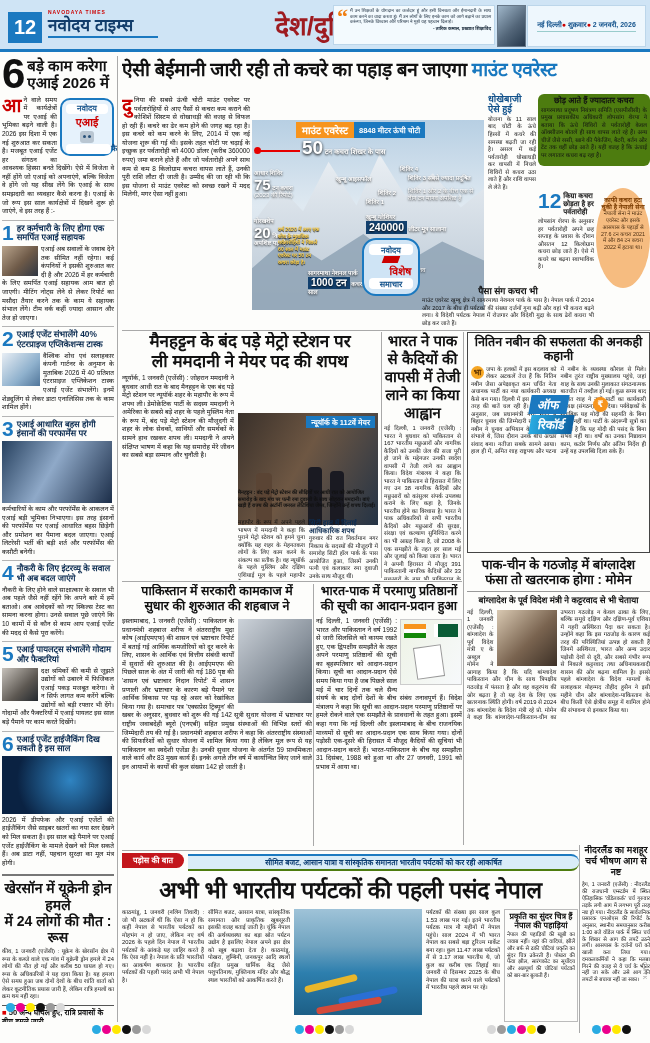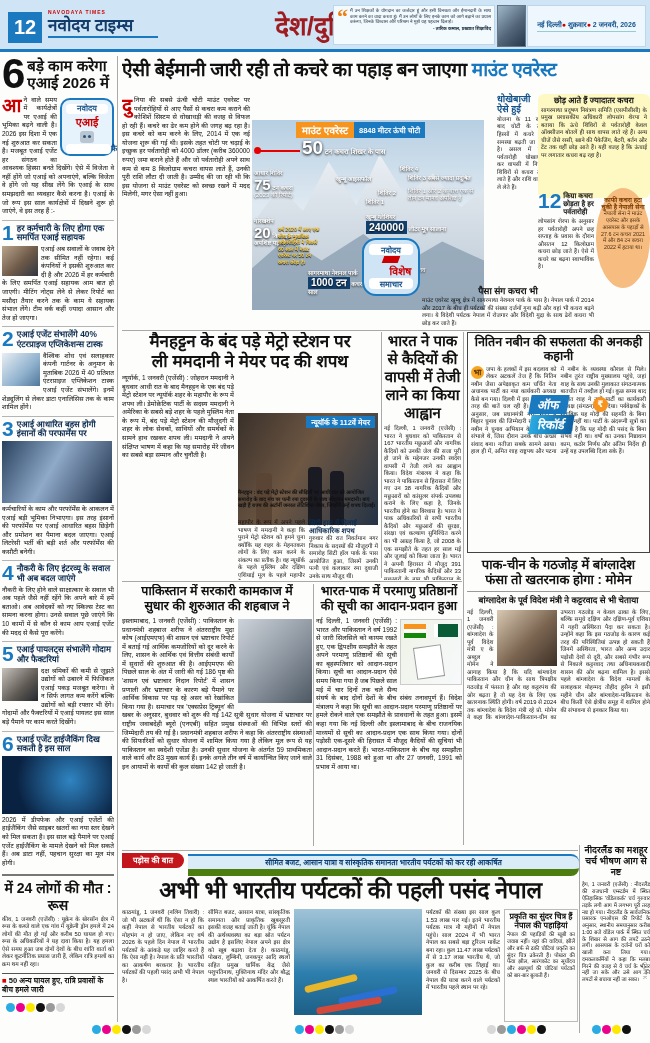--- a/index.html
+++ b/index.html
@@ -66,23 +66,23 @@
   .mlayer2{position:absolute;inset:0;background:#8fa3b5;opacity:.85;clip-path:polygon(0 78%,15% 62%,30% 74%,48% 60%,65% 76%,82% 64%,100% 74%,100% 100%,0 100%);}
   .mlab{position:absolute;color:#fff;font-size:6px;font-weight:bold;line-height:1.2;text-shadow:0 1px 2px rgba(0,0,0,.85);}
   .mnum{font-size:15px;font-weight:bold;color:#fff;text-shadow:0 1px 3px #000;line-height:1;}
   .chipnum{background:#12406e;color:#fff;font-weight:bold;padding:0 3px;display:inline-block;}
   .titlebar{position:absolute;top:2px;left:44px;display:flex;}
   .chipor{background:#f7941d;color:#fff;font-size:10px;font-weight:bold;padding:1px 6px;}
   .chipbl{background:#1b79c0;color:#fff;font-size:7.5px;font-weight:bold;padding:3px 5px;}
   .redline{position:absolute;top:30px;left:8px;width:40px;height:2px;background:#e60000;}
   .reddot{position:absolute;top:27px;left:2px;width:7px;height:7px;border-radius:50%;background:#e60000;}
   .note2020{position:absolute;top:106px;left:26px;width:42px;color:#ffd34d;font-size:5.2px;font-weight:bold;line-height:1.25;text-shadow:0 1px 1px #000;}
-  .dhokha{left:366px;top:38px;width:48px;height:192px;margin-left:9px;}
+  .dhokha{left:366px;top:38px;width:48px;height:192px;}
   .dh1{font-size:9.5px;font-weight:bold;color:#14538c;line-height:1.05;}
-  .chhod{left:416px;top:38px;width:112px;height:104px;background:#fef9c3;border-radius:6px;padding:3px;box-sizing:border-box;}
+  .chhod{left:416px;top:38px;width:112px;height:72px;background:#4d7c0f;border-radius:6px;padding:3px;box-sizing:border-box;}
   .chhodh{font-size:8px;font-weight:bold;text-align:center;line-height:1.1;}
   .kg12{left:416px;top:136px;width:56px;height:94px;}
   .kg12 .n{float:left;font-size:21px;font-weight:bold;color:#1b79c0;line-height:.9;margin-right:2px;}
   .kg12 .h{font-size:7px;font-weight:bold;line-height:1.15;}
   .sena{left:474px;top:132px;width:54px;height:100px;background:#f6bc80;border-radius:50%;padding:8px 5px;box-sizing:border-box;text-align:center;}
   .senah{font-size:6.3px;font-weight:bold;color:#7a3b00;line-height:1.15;}
   .senab{font-size:5.4px;line-height:1.25;color:#4a2d10;}
   .spbadge{left:240px;top:182px;width:58px;height:58px;background:#cfe4f5;border:2px solid #1b79c0;border-radius:14px;text-align:center;padding-top:4px;box-sizing:border-box;}
   .spbadge .l1,.spbadge .l3{font-size:8px;font-weight:bold;color:#14538c;background:#fff;border-radius:4px;margin:0 5px;}
   .spbadge .l2{font-size:10.5px;font-weight:bold;color:#c00;padding-left:19px;}
@@ -125,21 +125,21 @@
   .nucgfx{float:right;width:60px;height:64px;background:linear-gradient(120deg,#eef3e6,#f7f9fb);border:1px solid #ccc;margin:2px 0 2px 3px;position:relative;}
   .inflag{position:absolute;left:3px;top:4px;width:22px;height:14px;background:linear-gradient(#f7941d 33%,#fff 33% 66%,#138808 66%);}
   .pkflag{position:absolute;right:3px;top:4px;width:20px;height:13px;background:#0a5c36;border-left:4px solid #fff;}
   .docs{position:absolute;left:14px;bottom:6px;width:26px;height:30px;background:#fff;border:1px solid #999;transform:rotate(-8deg);}
   
   .ned{left:582px;top:845px;width:68px;height:190px;overflow:hidden;}
   .nedhl{font-size:9.3px;font-weight:bold;text-align:center;line-height:1.2;}
   
   .nep{left:122px;top:853px;width:457px;height:169px;overflow:hidden;}
   .padosbadge{position:absolute;left:0;top:0;width:62px;height:15px;background:#c3161c;color:#fff;font-size:8px;font-weight:bold;text-align:center;line-height:15px;border-radius:0 8px 8px 0;}
-  .nepstrip{position:absolute;left:66px;top:1px;right:0;height:13px;background:#d9ecf8;border-top:2px solid #1b79c0;border-bottom:7px solid #4d7c0f;color:#0d3f74;font-size:7.6px;font-weight:bold;text-align:center;line-height:13px;border-radius:0 8px 8px 0;}
+  .nepstrip{position:absolute;left:66px;top:1px;right:0;height:13px;background:#d9ecf8;border-top:2px solid #1b79c0;border-bottom:2px solid #4d7c0f;color:#0d3f74;font-size:7.6px;font-weight:bold;text-align:center;line-height:13px;border-radius:0 8px 8px 0;}
   .nephl{position:absolute;left:0;top:20px;width:457px;font-size:23px;font-weight:bold;text-align:center;letter-spacing:-.3px;}
   .neprow{position:absolute;left:0;top:56px;right:0;bottom:0;display:flex;gap:4px;}
   .nepcol{width:82px;}
   .boats{width:128px;height:106px;background:linear-gradient(180deg,#9fc3d8 0%,#6fa3c0 35%,#2d7fae 60%,#1d5f86 100%);flex:none;position:relative;}
   .boat{position:absolute;height:7px;border-radius:4px;}
   .prakriti{width:74px;border:1px solid #bbb;padding:2px;box-sizing:border-box;}
   .prakh{font-size:8px;font-weight:bold;text-align:center;line-height:1.15;}
   
   .dots span{display:inline-block;width:9px;height:9px;border-radius:50%;margin-right:1px;}
   .cmyk{left:642px;top:962px;writing-mode:vertical-rl;font-size:5px;color:#999;letter-spacing:1px;}
@@ -228,20 +228,21 @@
     <div>
         <span class="ainum">6</span>
     <div class="aititle">एआई एजेंट हाईजैकिंग दिख सकती है इस साल</div>
       </div>
     <div class="ph cyber6"></div>
     <div class="t6 j">2026 में डीपफेक और एआई एजेंटों की हाईजैकिंग जैसे साइबर खतरों का नया स्तर देखने को मिल सकता है। इस साल बड़े पैमाने पर एआई एजेंट हाईजैकिंग के मामले देखने को मिल सकते हैं। अब डाटा नहीं, पहचान सुरक्षा का मूल मंत्र होगी।</div>
   </div>
 
   <div class="kherson">
     <div class="khl">
+      <div>खेरसॉन में यूक्रेनी ड्रोन हमले</div>
       <div>में 24 लोगों की मौत : रूस</div>
     </div>
     <div class="t57 j" style="margin-top:3px;">कीव, 1 जनवरी (एजेंसी) : यूक्रेन के खेरसॉन क्षेत्र में रूस के कब्जे वाले एक गांव में यूक्रेनी ड्रोन हमले में 24 लोगों की मौत हो गई और करीब 50 घायल हो गए। रूस के अधिकारियों ने यह दावा किया है। यह हमला ऐसे समय हुआ जब दोनों देशों के बीच शांति वार्ता को लेकर कूटनीतिक प्रयास जारी हैं, लेकिन रात्रि हमलों का क्रम थम नहीं रहा।</div>
     <div class="khbox"><span class="sq">■ </span><span>50 अन्य घायल हुए, रात्रि प्रवासों के बीच हमले जारी</span></div>
 
   </div>
 </div>
 
 <div class="abs ev">
   <div class="evhl"><span>ऐसी बेईमानी जारी रही तो कचरे का पहाड़ बन जाएगा</span><span class="blue"> माउंट एवरेस्ट</span></div>

